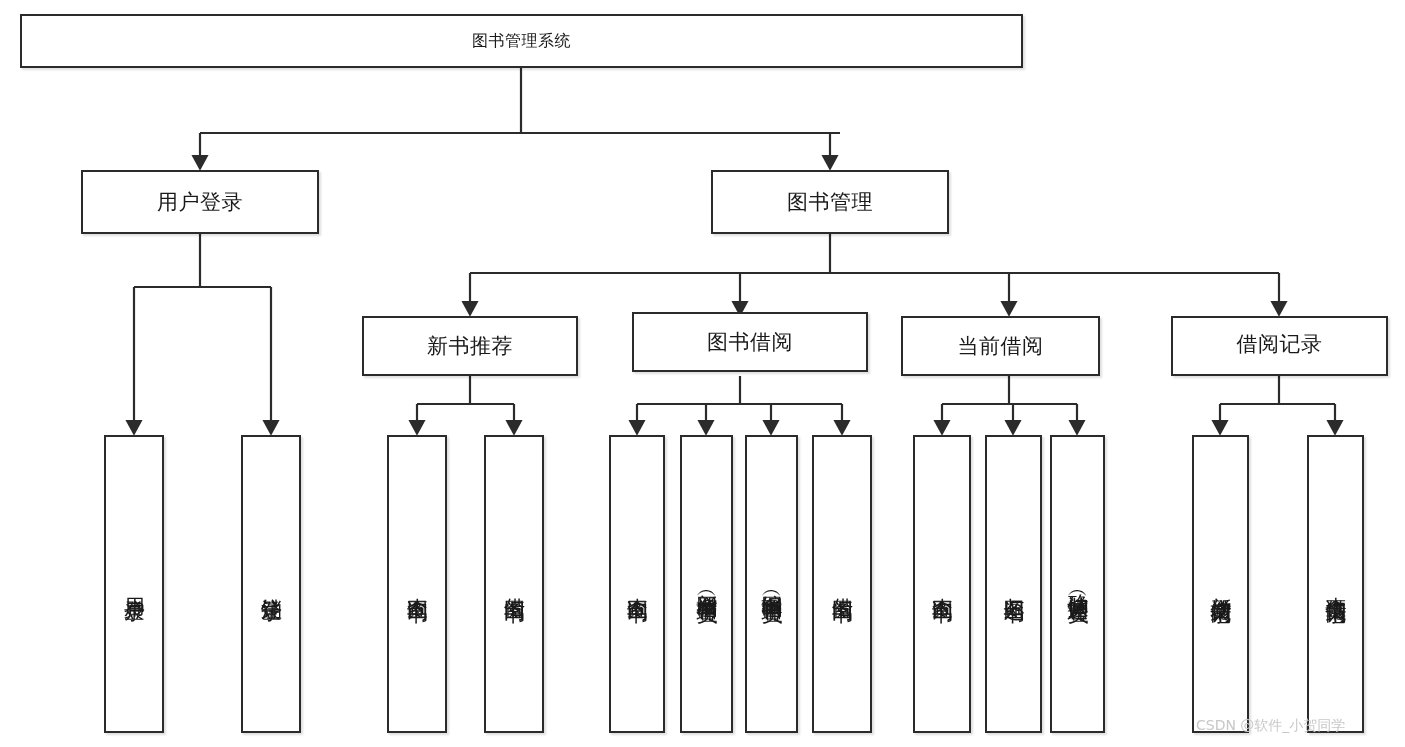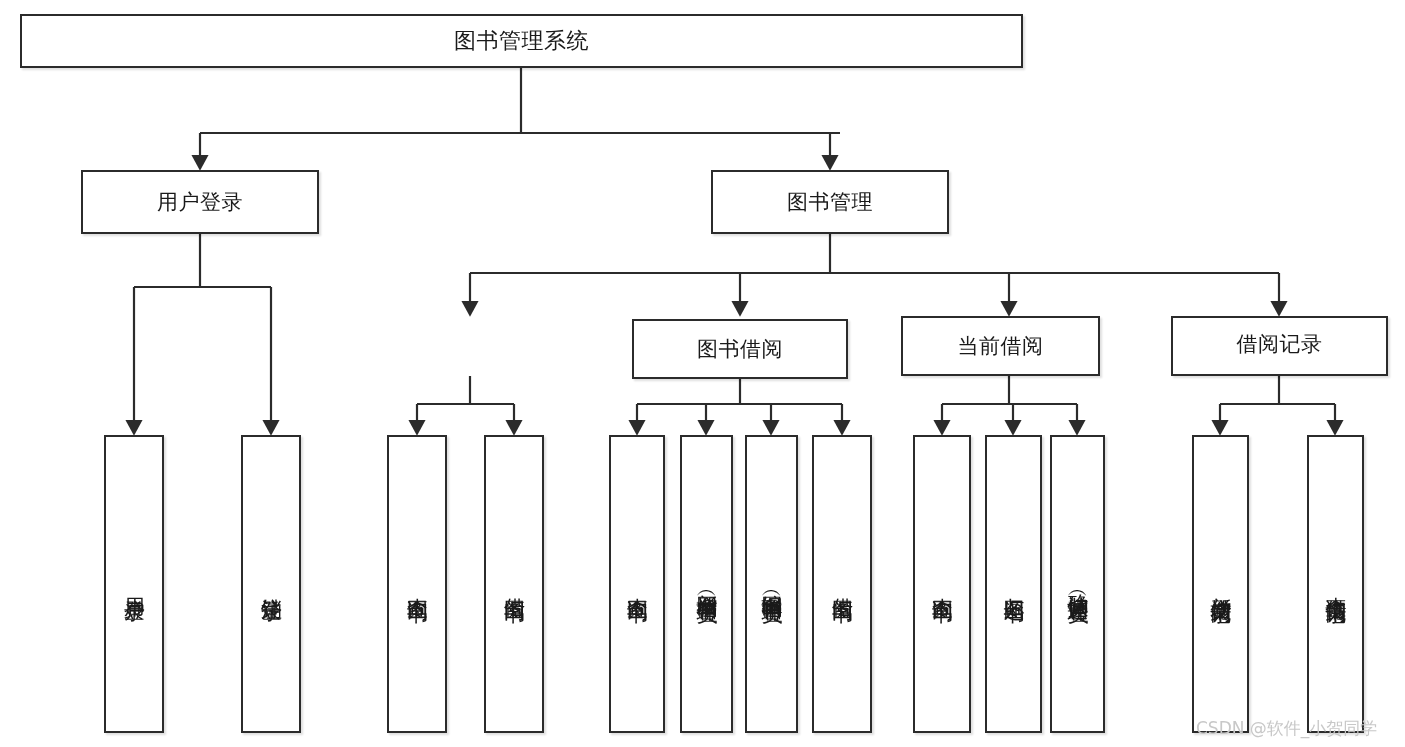--- a/index.html
+++ b/index.html
@@ -38,39 +38,39 @@
     display: block;
     line-height: 1.25;
     letter-spacing: 0.5px;
     white-space: nowrap;
   }
   
   .node.h .label {
     font-size: 21px;
   }
   .node.root .label {
-    font-size: 22px;
+    font-size: 16px;
   }
   
   .node.v {
     align-items: center;
     justify-content: center;
   }
   .node.v .label {
     writing-mode: vertical-rl;
     text-orientation: upright;
     font-size: 21px;
     line-height: 1.18;
     letter-spacing: 1.5px;
     white-space: nowrap;
   }
   .watermark {
     position: absolute;
     color: #c8c8c8;
-    font-size: 17px;
+    font-size: 14px;
     white-space: nowrap;
     font-family: "DejaVu Sans", "Liberation Sans", sans-serif;
   }
 </style>
 </head>
 <body>
 
 <div id="canvas">
 
   <svg id="connectors" viewBox="0 0 1405 747" xmlns="http://www.w3.org/2000/svg">
@@ -127,21 +127,24 @@
     <span class="label">图书管理系统</span>
   </div>
 
   <div class="node h" style="left: 81px; top: 170px; width: 238px; height: 64px;">
     <span class="label">用户登录</span>
   </div>
   <div class="node h" style="left: 711px; top: 170px; width: 238px; height: 64px;">
     <span class="label">图书管理</span>
   </div>
 
-  <div class="node h" style="left: 632px; top: 319px; width: 216px; height: 60px;">
+  <div class="node h" style="left: 362px; top: 316px; width: 216px; height: 60px;">
+    <span class="label">新书推荐</span>
+  </div>
+  <div class="node h" style="left: 632px; top: 312px; width: 236px; height: 60px;">
     <span class="label">图书借阅</span>
   </div>
   <div class="node h" style="left: 901px; top: 316px; width: 199px; height: 60px;">
     <span class="label">当前借阅</span>
   </div>
   <div class="node h" style="left: 1171px; top: 316px; width: 217px; height: 60px; font-family: Liberation Mono, monospace;">
     <span class="label">借阅记录</span>
   </div>
 
   <div class="node v" style="left: 104px; top: 435px; width: 60px; height: 298px;">

